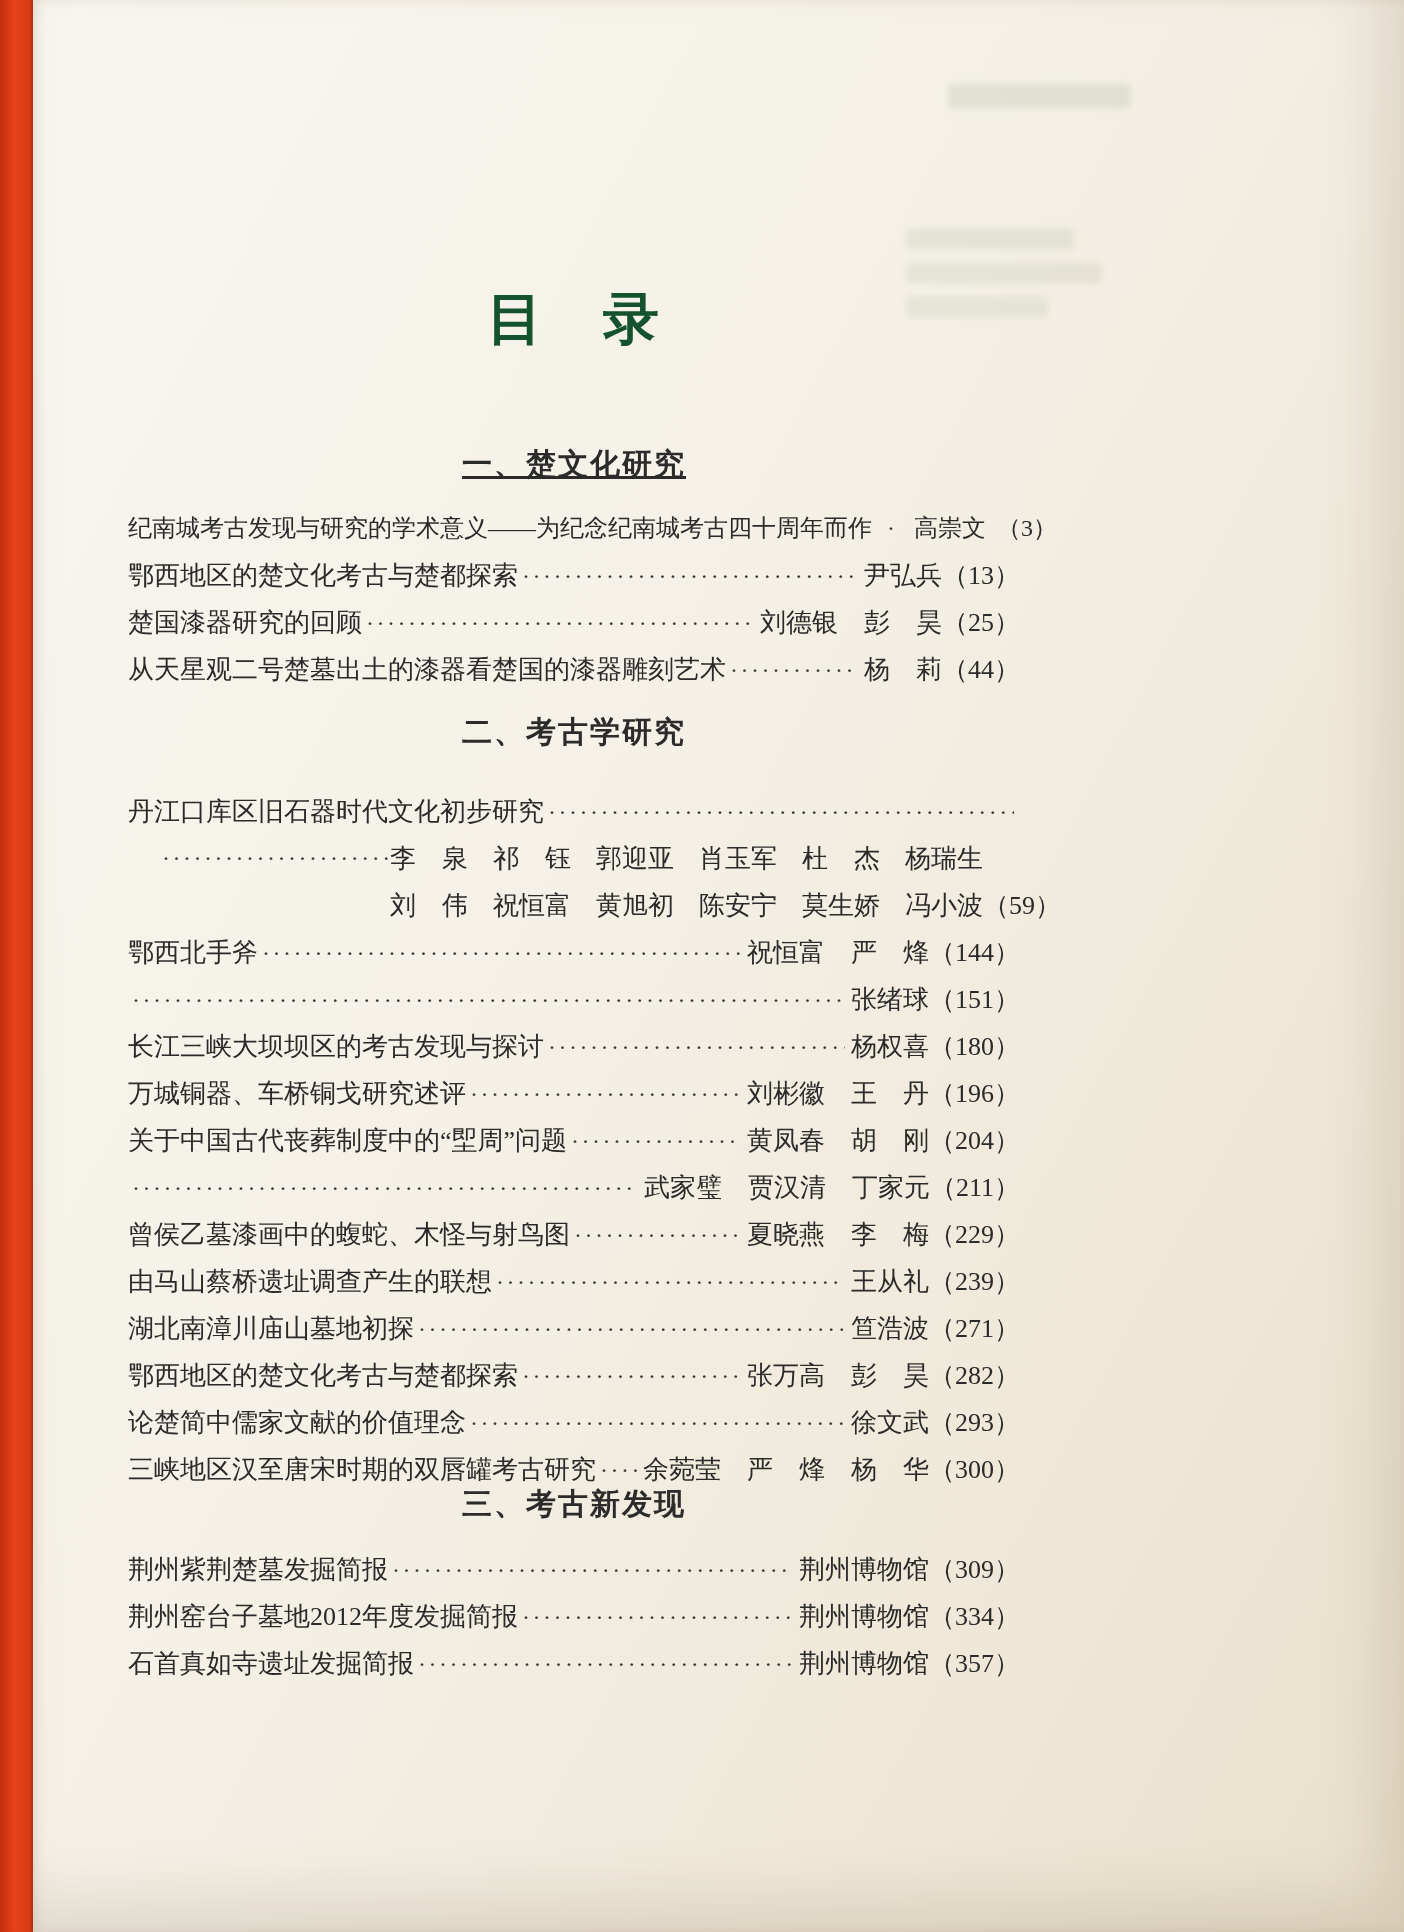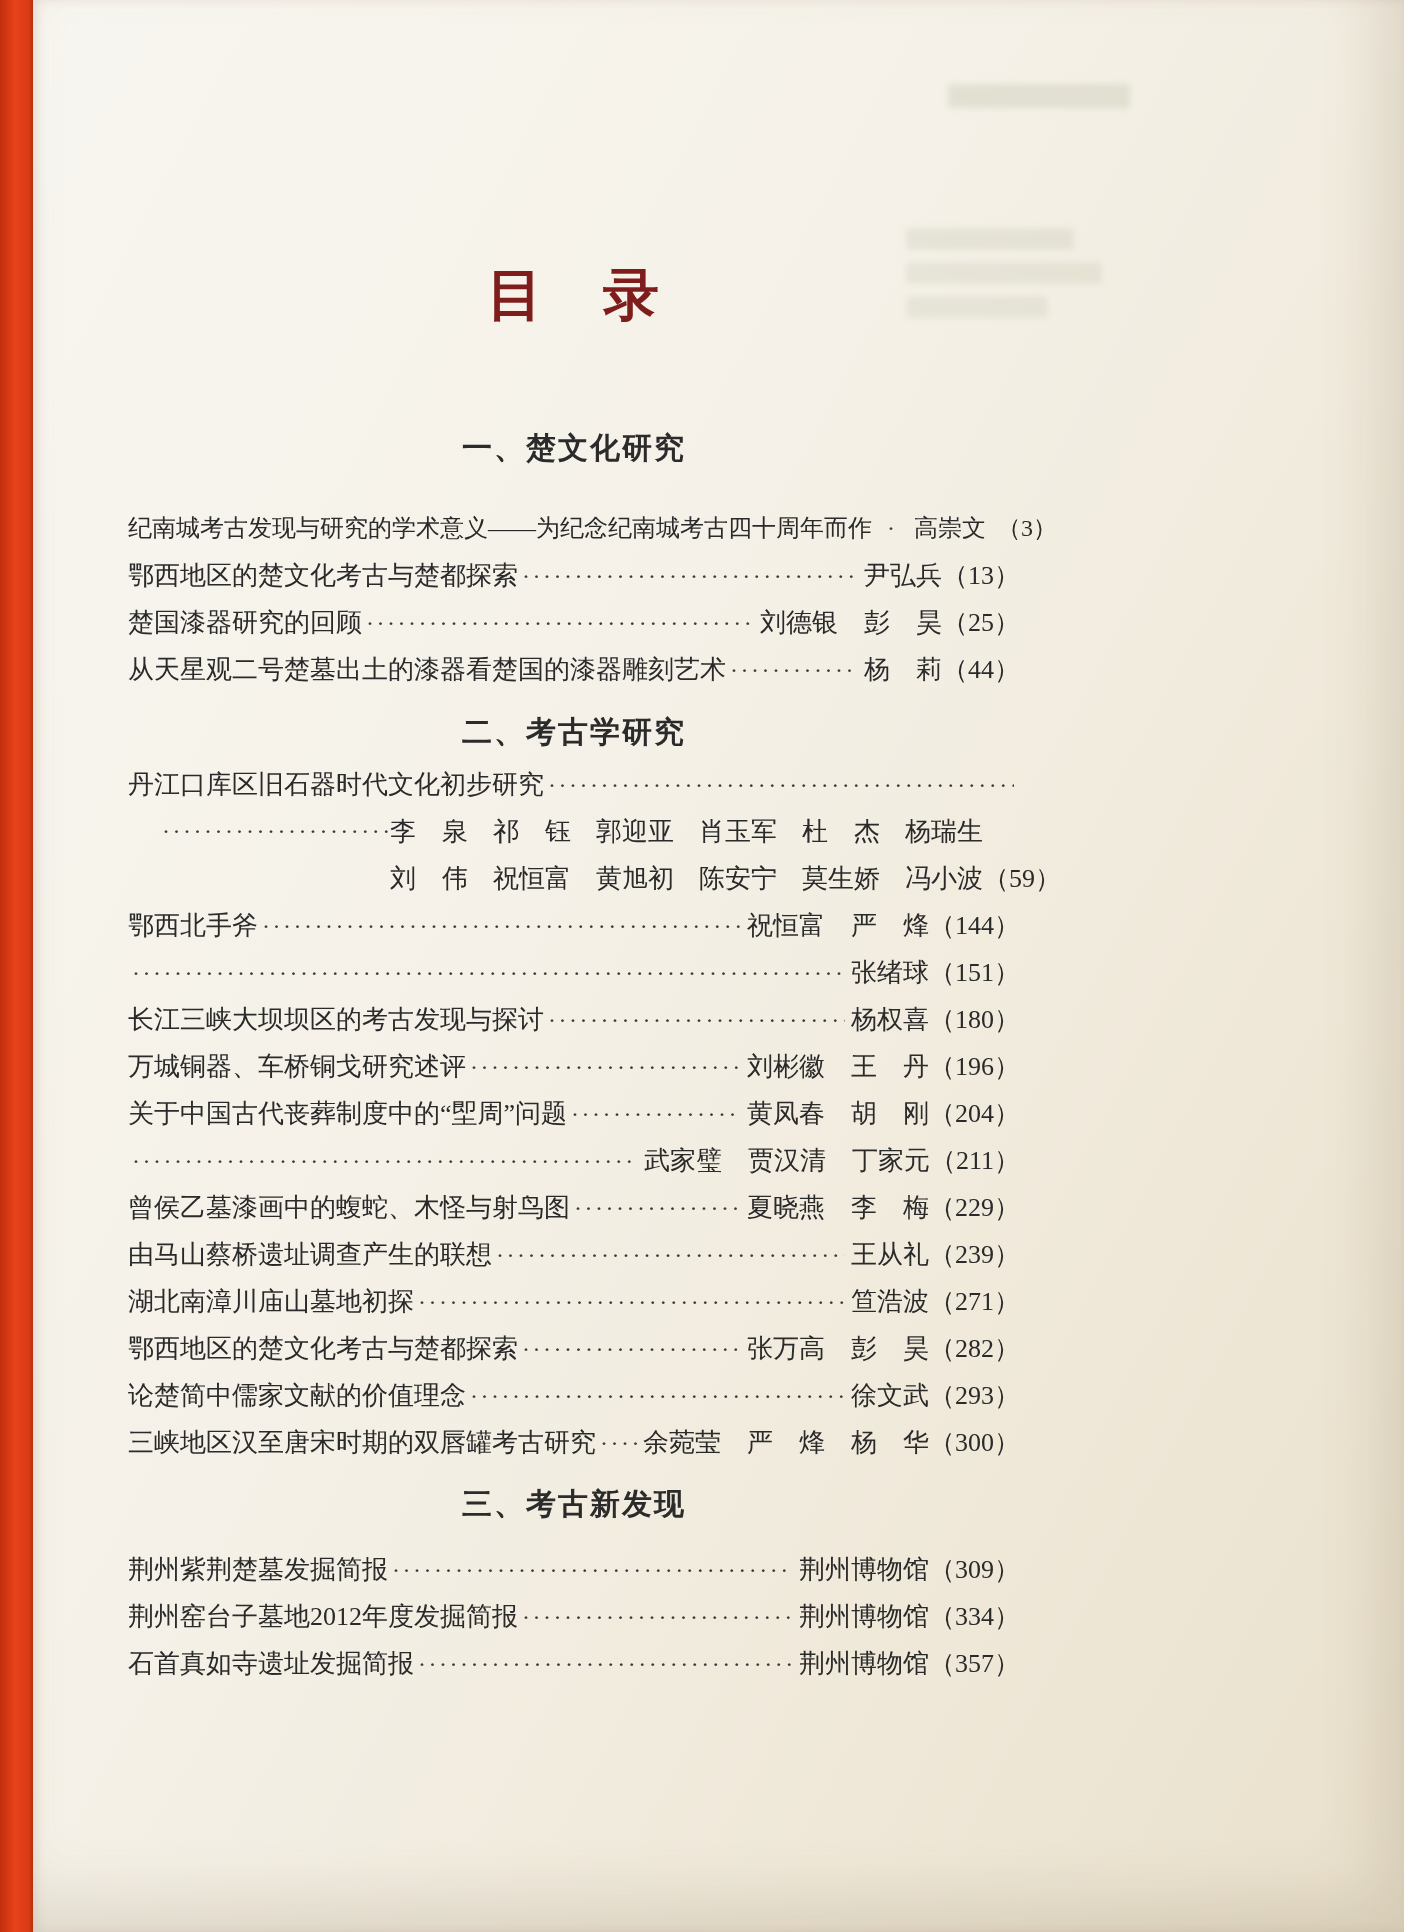--- a/index.html
+++ b/index.html
@@ -27,32 +27,32 @@
   
   .bleed{position:absolute;background:rgba(148,158,128,.20);filter:blur(3px);border-radius:3px;}
   .bleed.b1{left:948px;top:84px;width:182px;height:24px;}
   .bleed.b2{left:906px;top:228px;width:168px;height:22px;opacity:.8;}
   .bleed.b3{left:906px;top:262px;width:196px;height:22px;opacity:.75;}
   .bleed.b4{left:906px;top:296px;width:142px;height:22px;opacity:.7;}
 
   .content{position:absolute;left:128px;width:892px;color:#2a2a2a;}
 
   .doc-title{
-    top:260px;text-align:center;line-height:70px;
-    font-size:56px;font-weight:bold;letter-spacing:2px;color:#7f1d1d;
+    top:284px;text-align:center;line-height:70px;
+    font-size:56px;font-weight:bold;letter-spacing:2px;color:#14532d;
   }
   .sec-head{
     text-align:center;line-height:40px;
     font-family:"Liberation Sans","DejaVu Sans",sans-serif;
     font-weight:bold;font-size:30px;letter-spacing:2px;color:#2b2b2b;
   }
-  .h1{top:428px;} .h2{top:712px;} .h3{top:1484px;}
+  .h1{top:444px;text-decoration:underline;} .h2{top:712px;} .h3{top:1484px;}
 
   .rows{font-size:26px;}
-  .r1{top:505px;} .r2{top:761px;} .r3{top:1546px;}
+  .r1{top:505px;} .r2{top:788px;} .r3{top:1546px;}
 
   .row{
     display:flex;align-items:baseline;
     height:47px;line-height:47px;white-space:nowrap;
   }
   .row .t{flex:0 0 auto;}
   .row.compact{font-size:24px;gap:11px;}
   .leader{
     flex:1 1 auto;min-width:10px;overflow:hidden;white-space:nowrap;
     margin:0 6px 0 4px;color:#3a3a3a;

